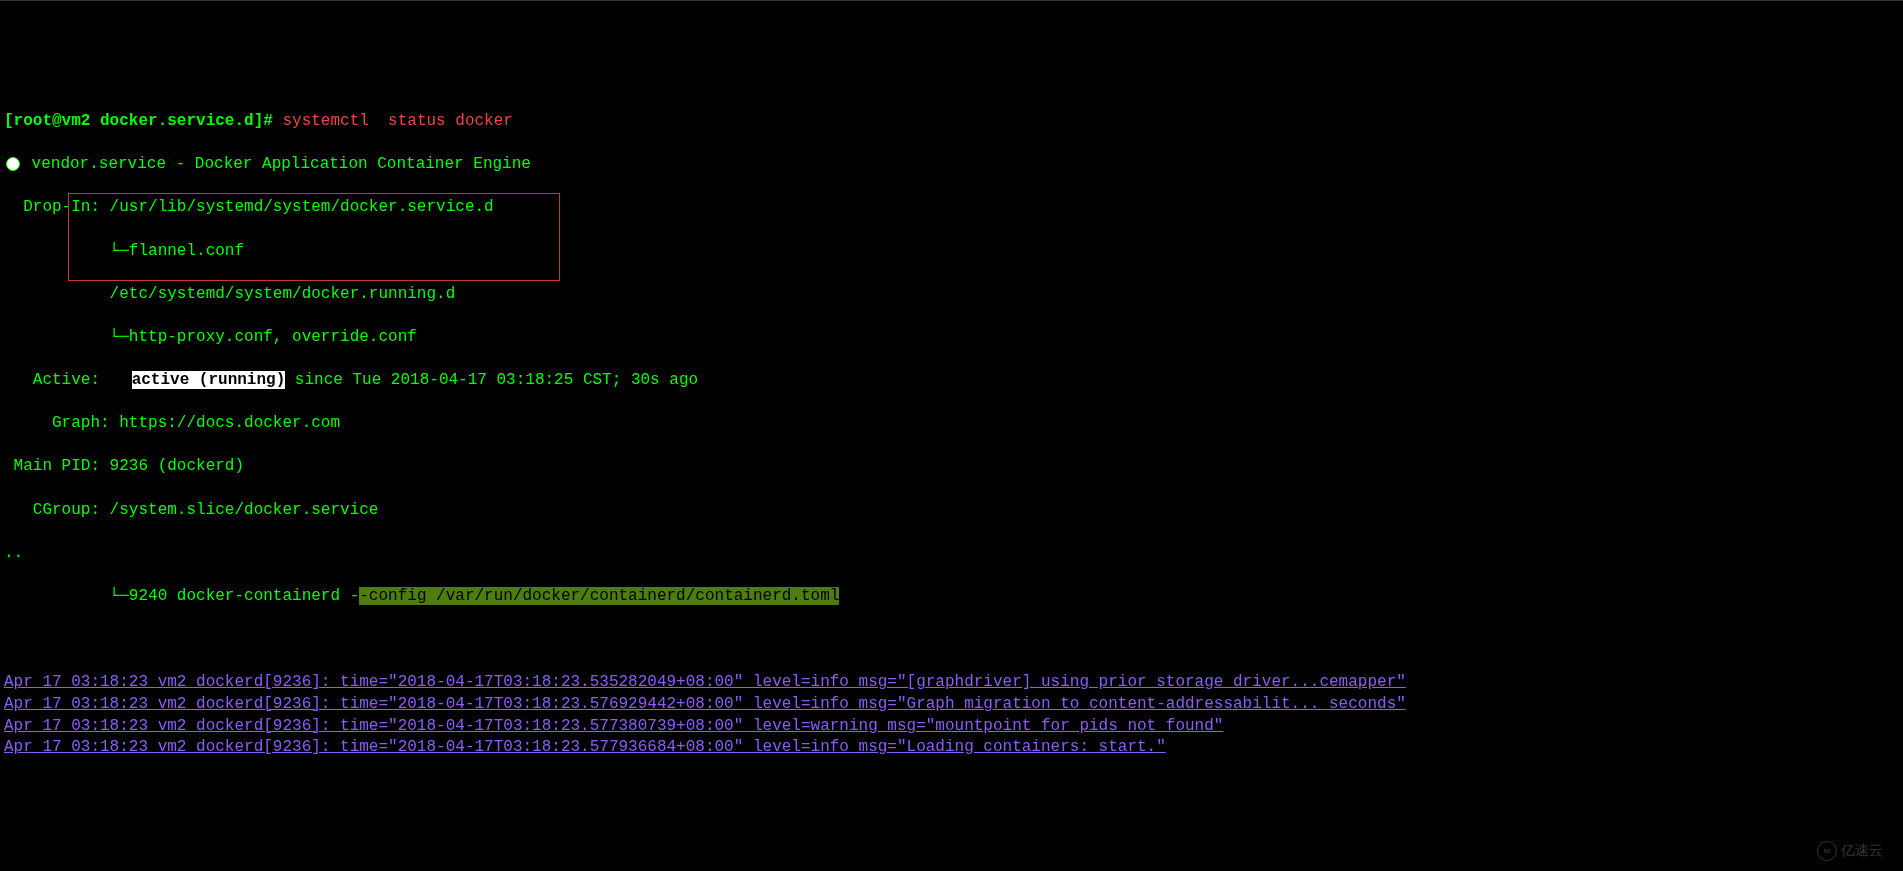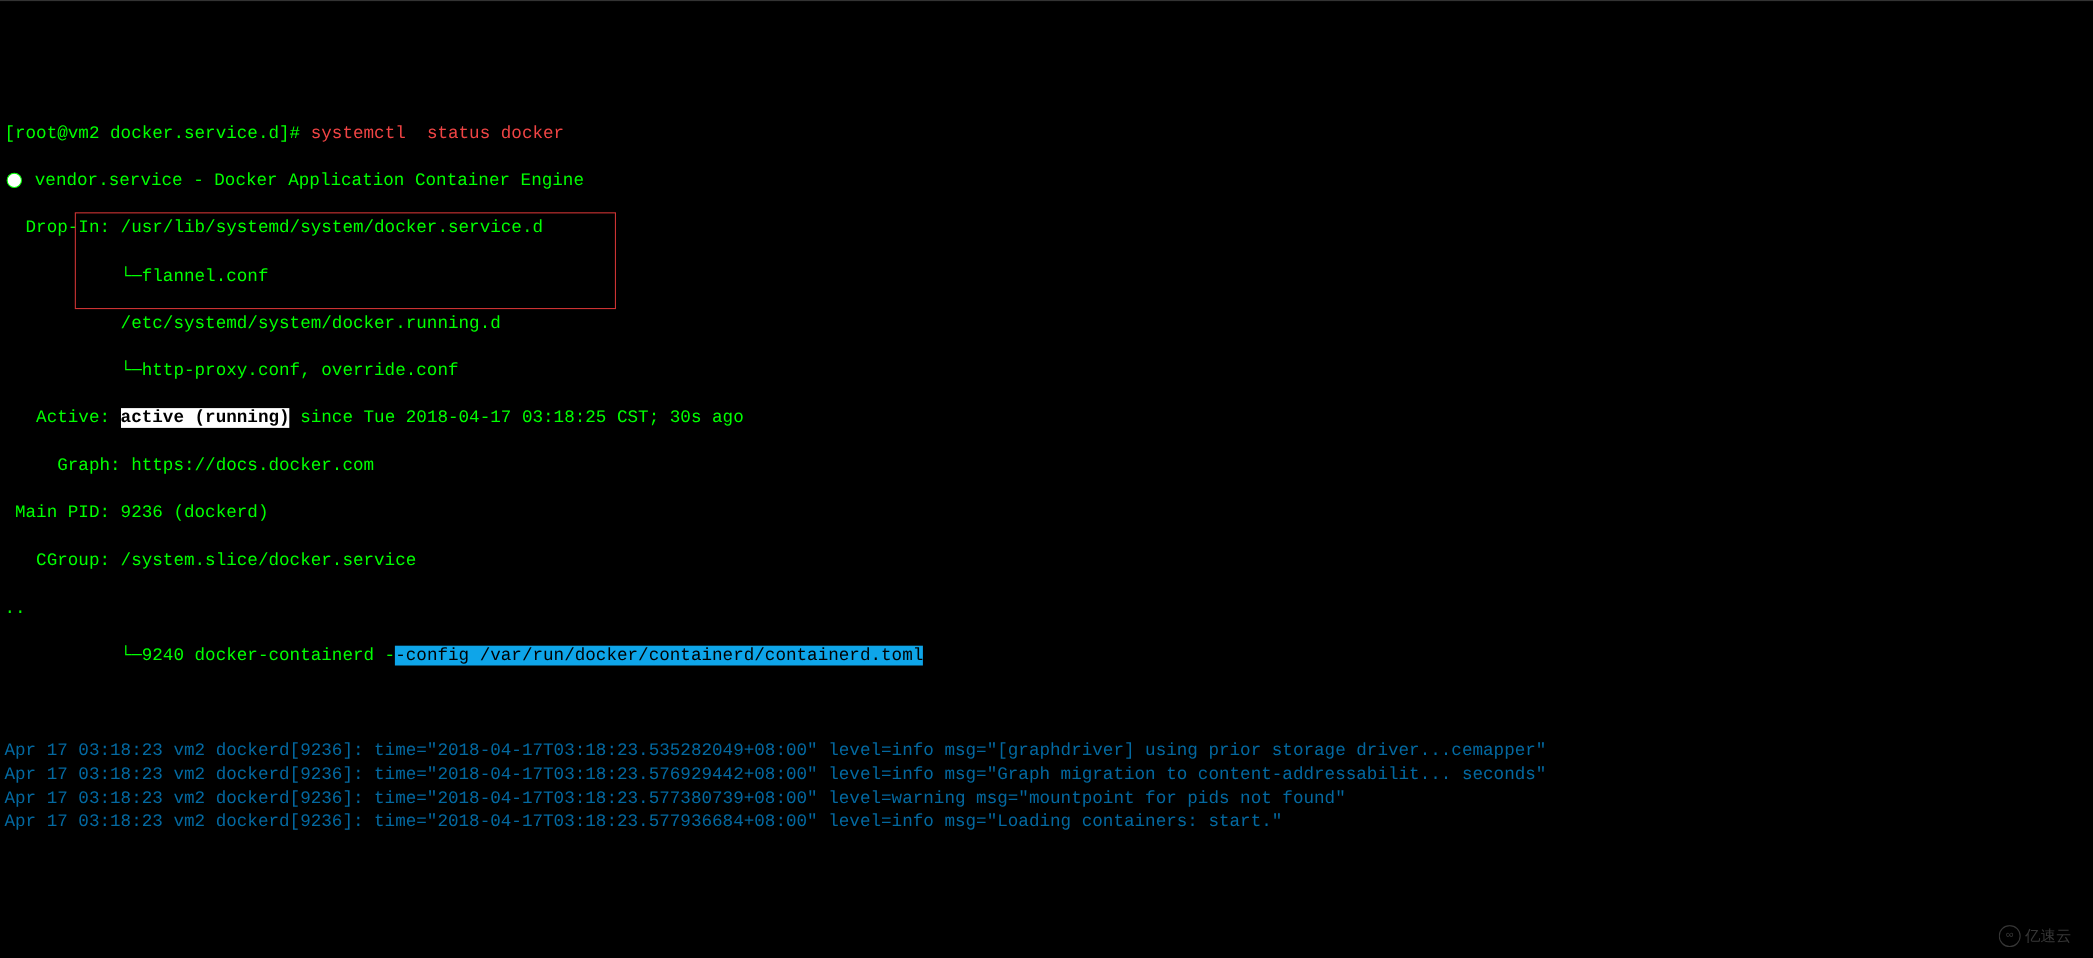--- a/index.html
+++ b/index.html
@@ -23,53 +23,56 @@
     .terminal {
       width: 100%;
       height: 100%;
     }
     .line {
       display: block;
       min-height: 21px;
     }
     .prompt {
       color: #00ff00;
+      font-weight: bold;
     }
     .cmd {
       color: #ef4444;
     }
     .bullet {
       display: inline-block;
       width: 14px;
       height: 14px;
       background: #ffffff;
       border: 1px solid #00ff00;
       border-radius: 50%;
       vertical-align: middle;
       margin-right: 2px;
       margin-left: 2px;
     }
     .highlight-active {
       background-color: #ffffff;
       color: #000000;
       font-weight: bold;
+      margin-left: 22px;
     }
     .highlight-green {
-      background-color: #0ea5e9;
+      background-color: #4d7c0f;
       color: #000000;
     }
     .box-red-block {
       border: 1px solid #cc3333;
       position: absolute;
     }
     .rel-container {
       position: relative;
     }
     .log-line {
-      color: #0369a1;
+      color: #8b5cf6;
+      text-decoration: underline;
     }
     .watermark {
       position: fixed;
       right: 20px;
       bottom: 10px;
       color: #888;
       font-size: 14px;
       opacity: 0.4;
       font-family: sans-serif;
     }

